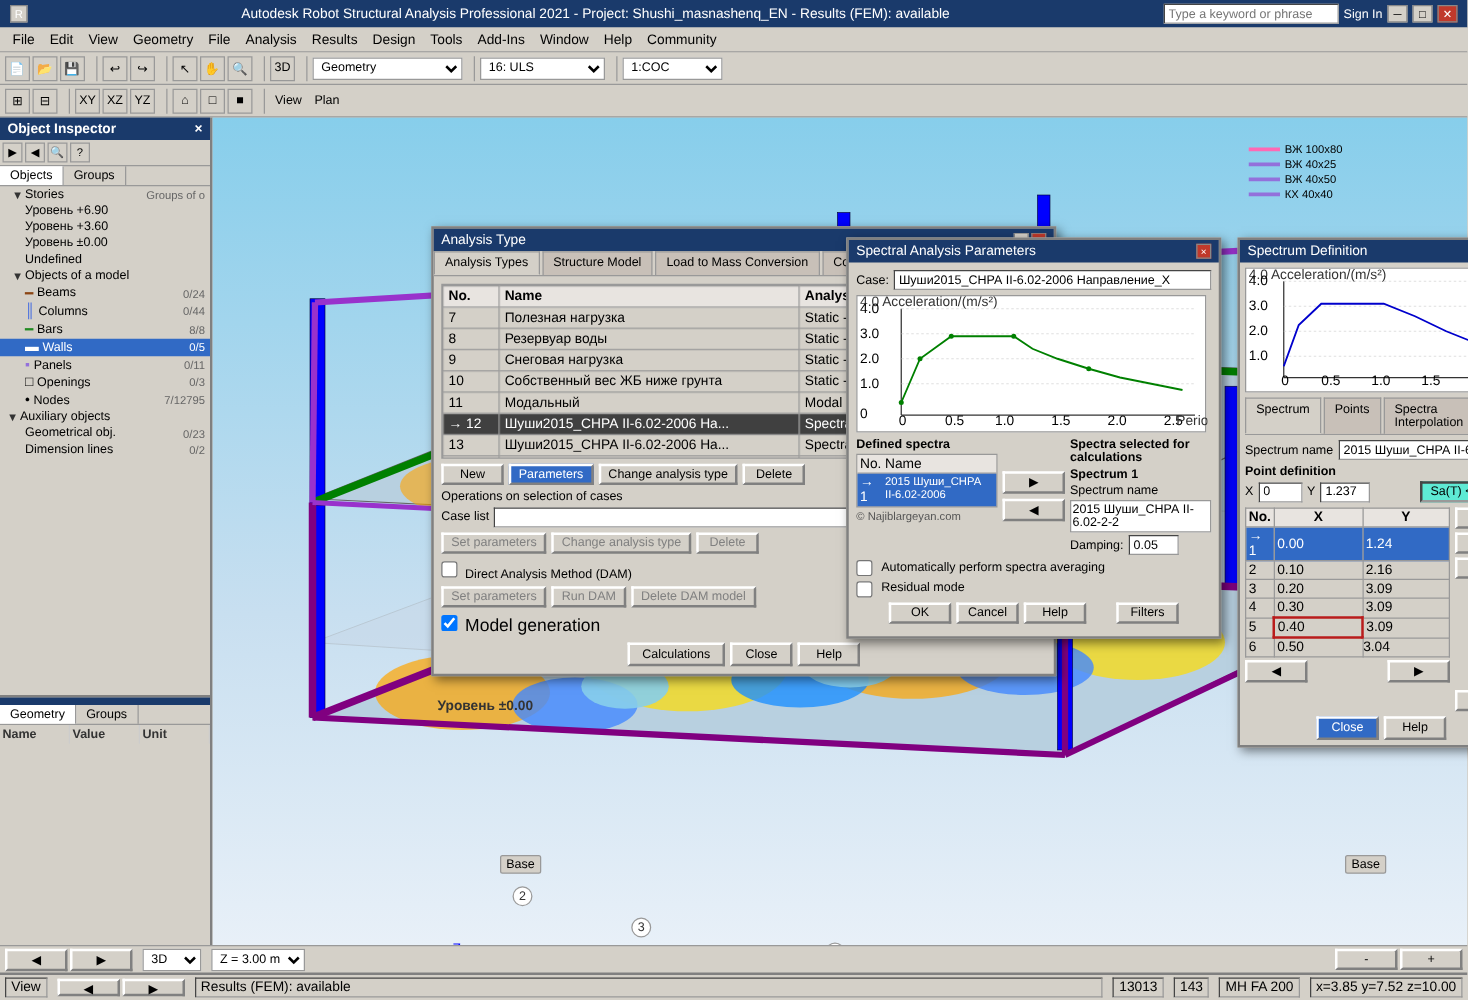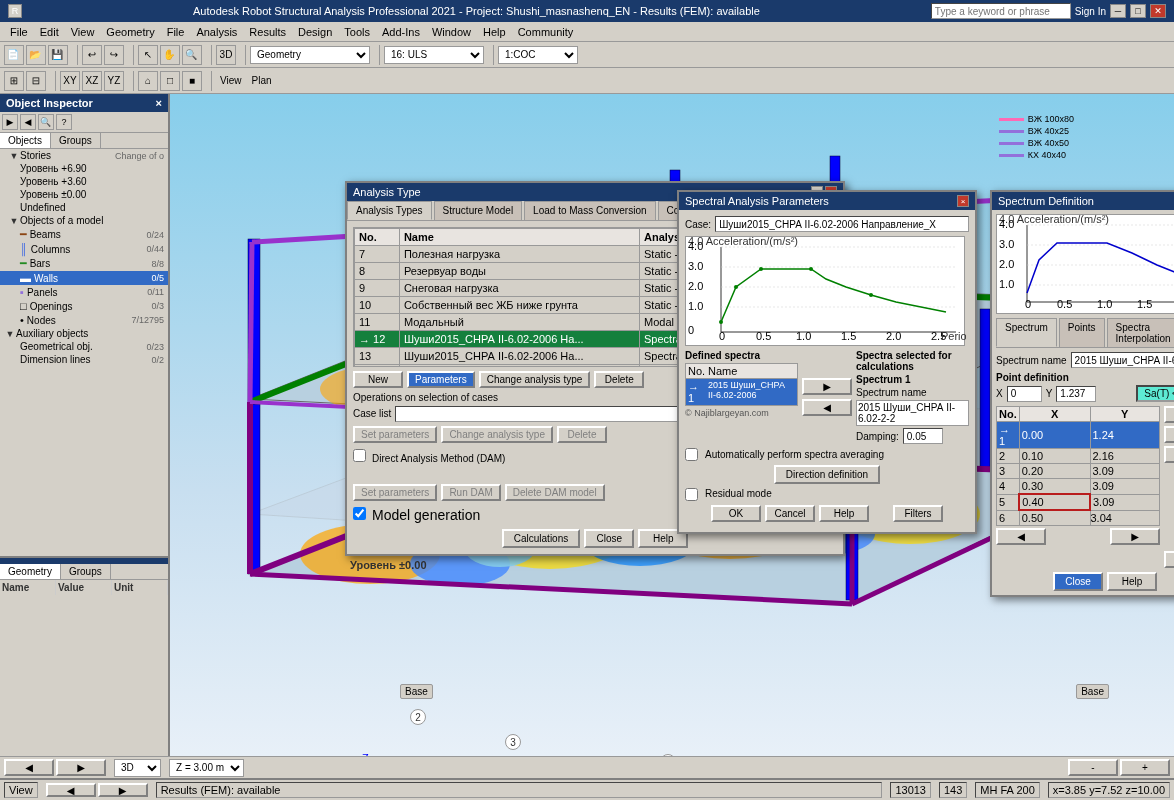--- a/index.html
+++ b/index.html
@@ -69,21 +69,21 @@
     .dialog-tabs { display: flex; background: #d4d0c8; border-bottom: 1px solid #999; }
     .dialog-tab { padding: 3px 8px; cursor: pointer; border: 1px solid #999; border-bottom: none; margin-right: 2px; font-size: 10px; background: #c8c0b8; }
     .dialog-tab.active { background: #d4d0c8; border-bottom: 1px solid #d4d0c8; }
     .dialog-content { padding: 6px; }
 
     
     #analysis-dialog { top: 87px; left: 175px; width: 500px; }
     #analysis-table { width: 100%; border-collapse: collapse; font-size: 10px; }
     #analysis-table th, #analysis-table td { border: 1px solid #999; padding: 2px 4px; text-align: left; }
     #analysis-table th { background: #e8e4e0; }
-    #analysis-table tr.selected { background: #15803d; color: white; }
+    #analysis-table tr.selected { background: #404040; color: white; }
 
     
     #spectral-dialog { top: 96px; left: 507px; width: 300px; }
 
     
     #spectrum-dialog { top: 96px; left: 820px; width: 230px; }
 
     
     .chart-container { border: 1px solid #999; background: white; position: relative; }
 
@@ -199,21 +199,21 @@
     <div style="display:flex;border-bottom:1px solid #999;">
       <div class="prop-tab active">Objects</div>
       <div class="prop-tab">Groups</div>
     </div>
     <div id="left-panel-content">
 
       <div class="tree-item">
         <span class="indent" style="width:4px;"></span>
         <span class="tree-expand">▼</span>
         <span style="font-size:10px;">Stories</span>
-        <span style="margin-left:auto;font-size:9px;color:#666;">Change of o</span>
+        <span style="margin-left:auto;font-size:9px;color:#666;">Groups of o</span>
       </div>
       <div class="tree-item" style="padding-left:20px;">
         <span style="font-size:10px;">Уровень +6.90</span>
       </div>
       <div class="tree-item" style="padding-left:20px;">
         <span style="font-size:10px;">Уровень +3.60</span>
       </div>
       <div class="tree-item" style="padding-left:20px;">
         <span style="font-size:10px;">Уровень ±0.00</span>
       </div>
@@ -566,21 +566,21 @@
           <input type="text" style="flex: 1 1 0%; height: 16px;">
           <button class="btn btn-small" style="padding:1px 4px;">...</button>
         </div>
 
         <div style="display:flex;gap:4px;margin-bottom:6px;">
           <button class="btn btn-small btn-disabled">Set parameters</button>
           <button class="btn btn-small btn-disabled">Change analysis type</button>
           <button class="btn btn-small btn-disabled">Delete</button>
         </div>
 
-        <div style="margin-bottom:20px;">
+        <div style="margin-bottom:4px;">
           <input type="checkbox" style="">
           <span style="font-size:10px;">Direct Analysis Method (DAM)</span>
         </div>
         <div style="display:flex;gap:4px;margin-bottom:6px;">
           <button class="btn btn-small btn-disabled">Set parameters</button>
           <button class="btn btn-small btn-disabled">Run DAM</button>
           <button class="btn btn-small btn-disabled">Delete DAM model</button>
         </div>
 
         <div style="margin-bottom:6px;">
@@ -674,23 +674,20 @@
             <div style="display:flex;align-items:center;gap:4px;">
               <span style="font-size:10px;">Damping:</span>
               <input type="text" style="width: 40px; height: 16px; font-size: 10px;" value="0.05">
             </div>
           </div>
         </div>
 
         <div style="display:flex;align-items:center;gap:4px;margin-bottom:4px;">
           <input type="checkbox" style="">
           <span style="font-size:10px;">Automatically perform spectra averaging</span>
-        </div>
-        <div style="text-align:center;margin-bottom:4px;">
-          <button class="btn">Direction definition</button>
         </div>
 
         <div style="display:flex;align-items:flex-start;gap:4px;margin-bottom:4px;">
           <input type="checkbox" style="">
           <span style="font-size:10px;">Residual mode</span>
         </div>
 
         <div style="display:flex;gap:4px;justify-content:center;margin-bottom:4px;">
           <button class="btn btn-small">OK</button>
           <button class="btn btn-small">Cancel</button>

